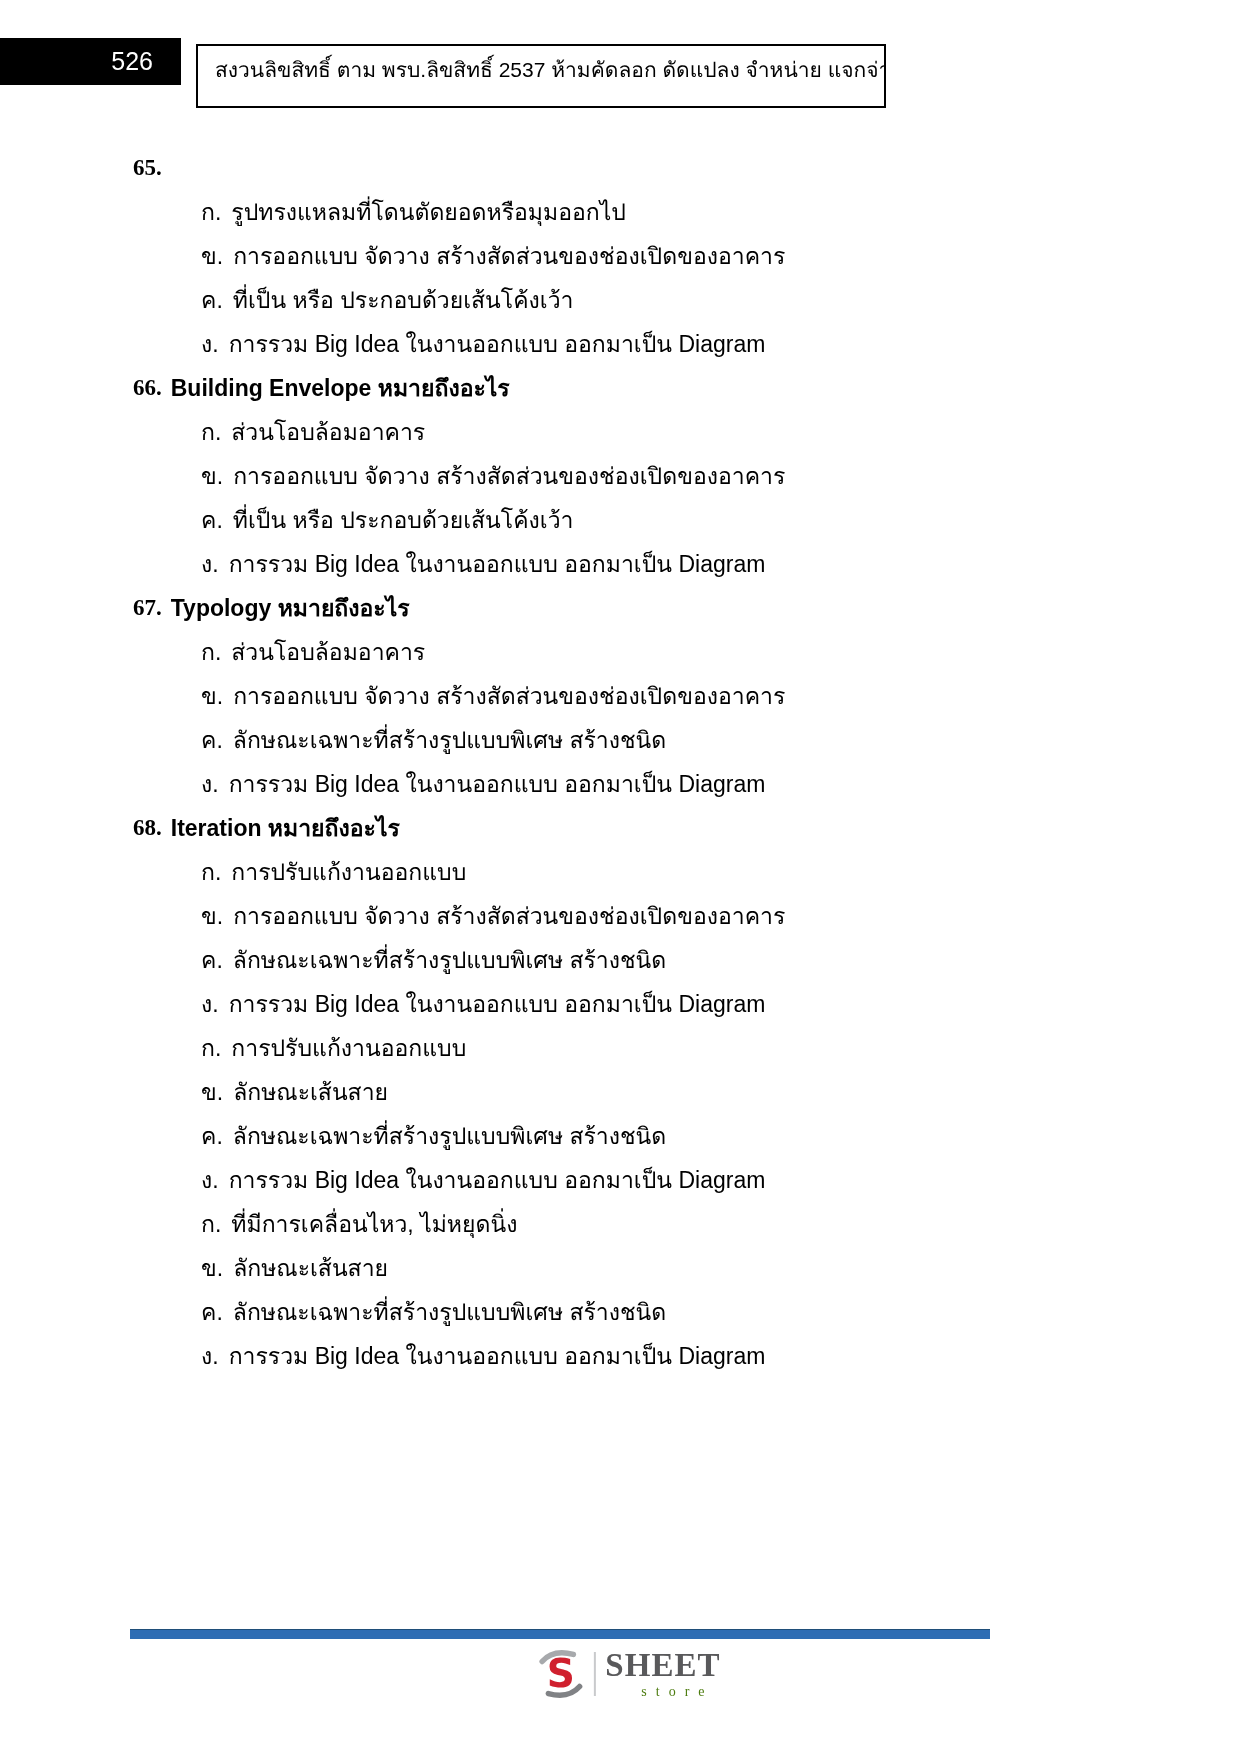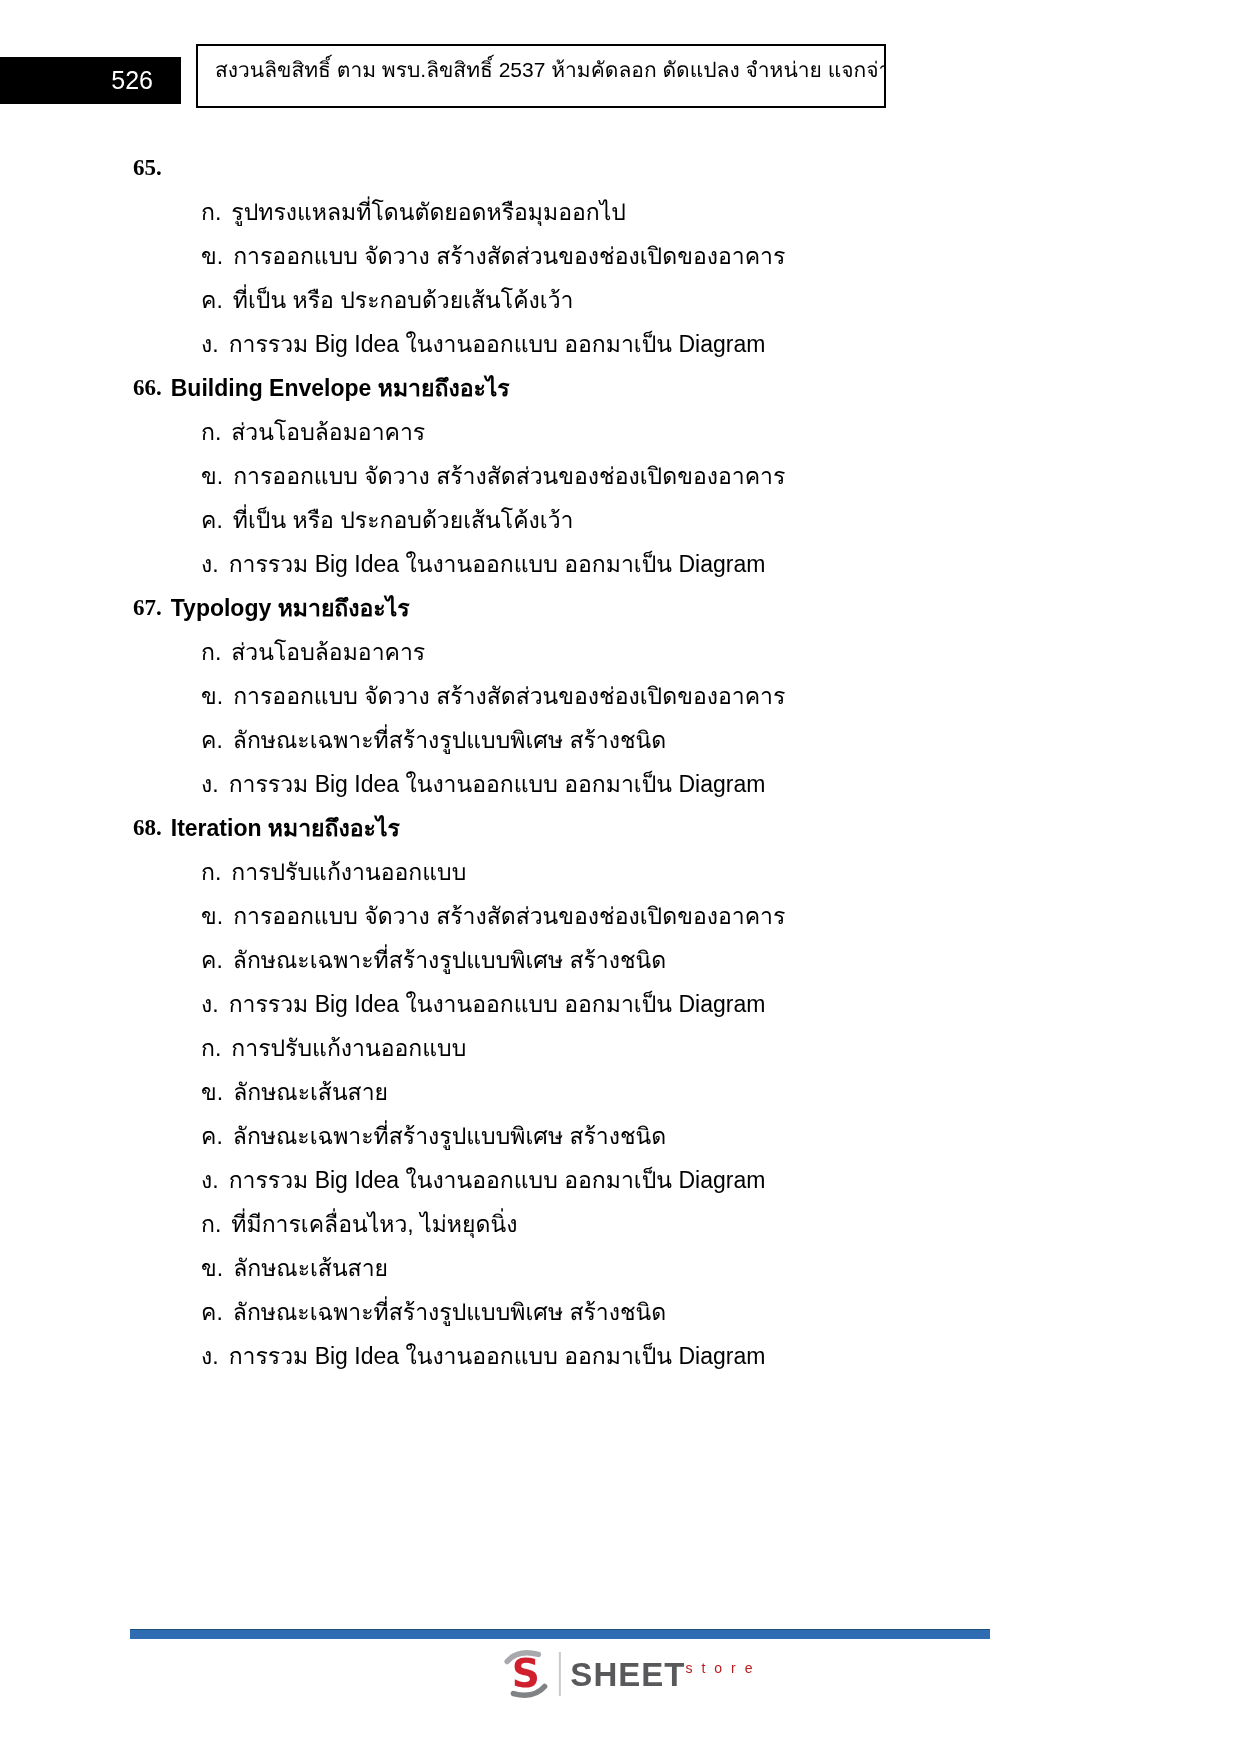--- a/index.html
+++ b/index.html
@@ -6,21 +6,21 @@
   body{
     width:1241px;height:1755px;
     background:#ffffff;
     font-family:"Liberation Sans",sans-serif;
     color:#000;
     position:relative;
     overflow:hidden;
   }
   
   .pagenum-box{
-    position:absolute;left:0;top:57px;
+    position:absolute;left:0;top:38px;
     width:181px;height:47px;
     background:#000;color:#fff;
     display:flex;align-items:center;justify-content:flex-end;
     padding-right:28px;box-sizing:border-box;
     font-size:25px;font-weight:400;
   }
   .copyright-box{
     position:absolute;left:196px;top:44px;
     width:690px;height:64px;
     border:2px solid #000;box-sizing:border-box;
@@ -54,28 +54,28 @@
   .logo{
     position:absolute;left:50%;top:1648px;
     transform:translateX(-46%);
     display:flex;align-items:center;
   }
   .logo-icon{width:50px;height:52px;flex:0 0 auto;}
   .logo-sep{
     width:2px;height:44px;background:#c9cacc;
     margin:0 10px 0 8px;
   }
-  .logo-text{display:flex;flex-direction:row;line-height:1;}
+  .logo-text{display:flex;flex-direction:column;line-height:1;font-family:Liberation Serif, serif;}
   .logo-name{
     font-size:33px;font-weight:bold;color:#59595b;
     letter-spacing:1px;
   }
   .logo-sub{
-    font-size:14px;color:#b91c1c;
-    letter-spacing:9px;margin-top:3px;
+    font-size:14px;color:#4d7c0f;
+    letter-spacing:9px;margin-top:3px;margin-left:36px;
   }
 </style>
 </head>
 <body>
 
 <div class="pagenum-box">
   <span>526</span>
 </div>
 <div class="copyright-box">
   <span>สงวนลิขสิทธิ์ ตาม พรบ.ลิขสิทธิ์ 2537 ห้ามคัดลอก ดัดแปลง จำหน่าย แจกจ่าย โดยไม่ได้รับอนุญาต</span>

